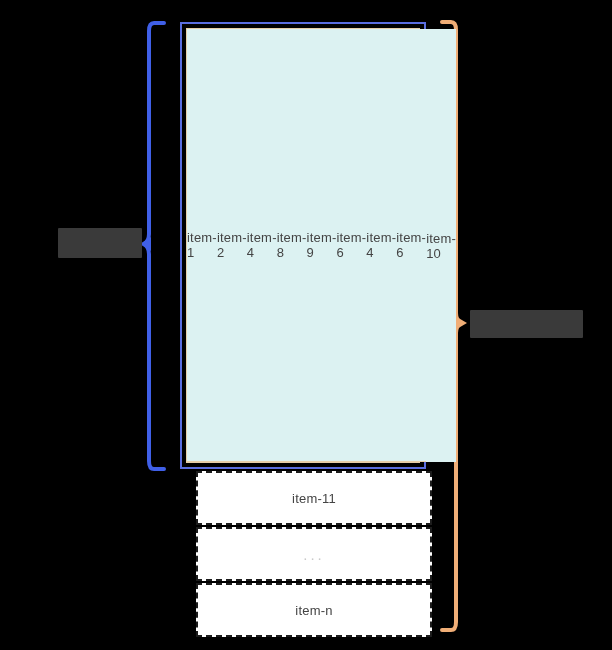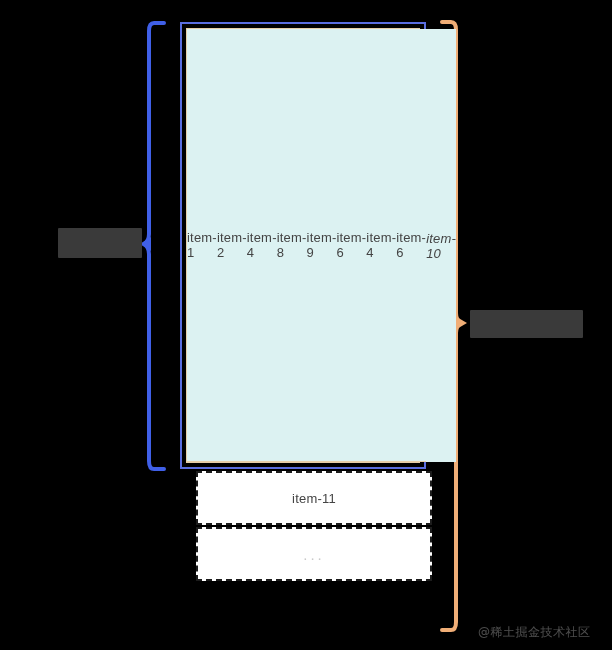--- a/index.html
+++ b/index.html
@@ -49,21 +49,21 @@
     box-sizing: border-box;
     border-bottom: 1px solid #e6cfa8;
     background: #dcf2f2;
     display: flex;
     align-items: center;
     justify-content: center;
     color: #444444;
     font-size: 13px;
     letter-spacing: .2px;
   }
-  .item-cyan:last-child { border-bottom: none; font-style: italic; }
+  .item-cyan:last-child { border-bottom: none; }
 
   
   .hidden-list {
     position: absolute;
     left: 185px;
     top: 471px;
     width: 236px;
     padding-left: 11px;
   }
   .item-dashed {
@@ -151,20 +151,20 @@
       <div class="item-cyan">item-6</div>
       <div class="item-cyan">item-4</div>
       <div class="item-cyan">item-6</div>
       <div class="item-cyan">item-10</div>
     </div>
   </div>
 
   <div class="hidden-list">
     <div class="item-dashed">item-11</div>
     <div class="item-dashed dots">...</div>
+    <div class="item-dashed">item-n</div>
   </div>
 
   <div class="redacted" id="label-left"></div>
   <div class="redacted" id="label-right"></div>
 
-  <div id="watermark">@稀土掘金技术社区</div>
 
 </div>
 
 </body></html>

